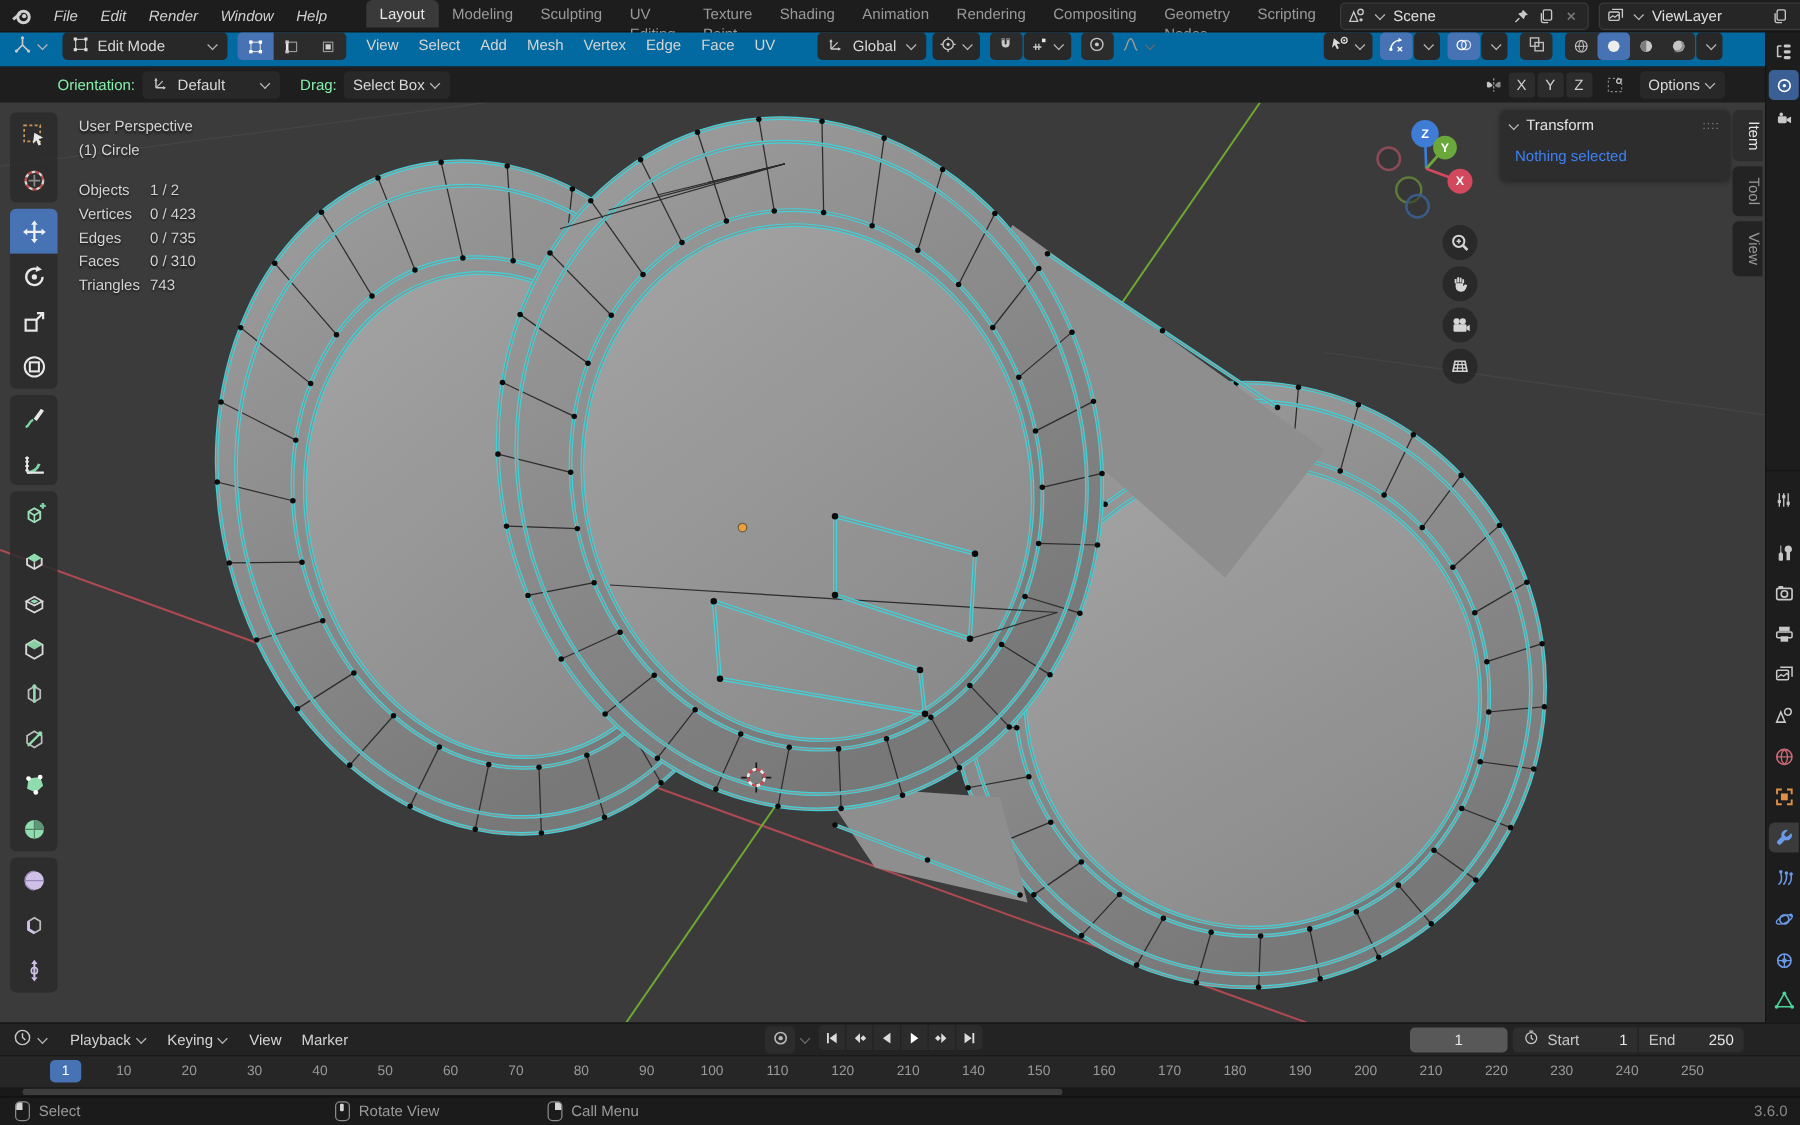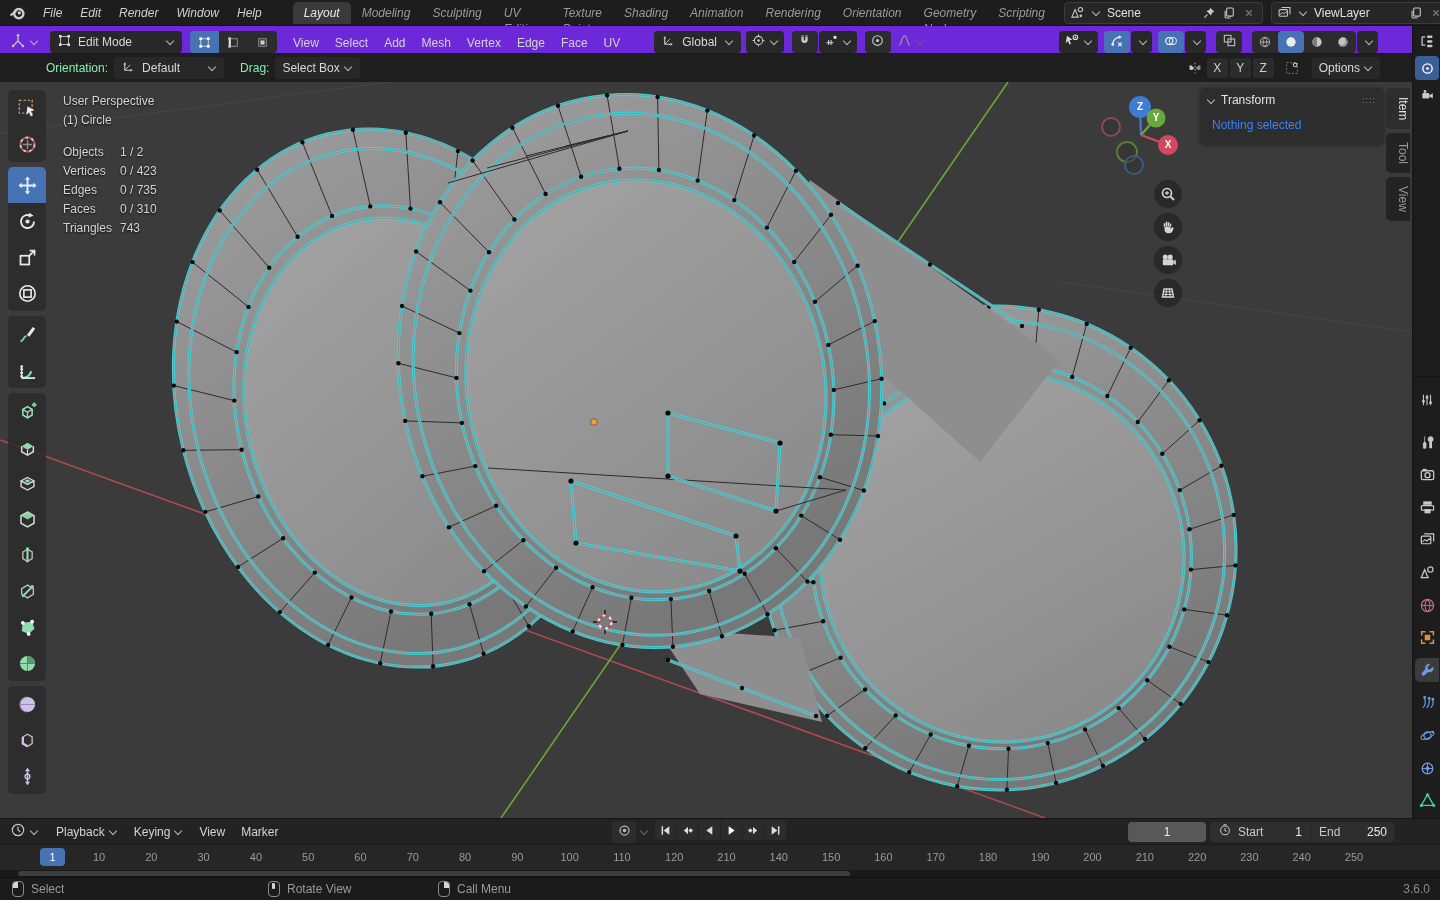--- a/index.html
+++ b/index.html
@@ -7,28 +7,28 @@
        font-family:"Liberation Sans","DejaVu Sans",sans-serif;font-size:12px;color:#d8d8d8;
        -webkit-font-smoothing:antialiased;user-select:none;}
   .abs{position:absolute;}
   .row{display:flex;align-items:center;}
   .chev{display:inline-block;width:5px;height:5px;border-right:1.5px solid #b8b8b8;border-bottom:1.5px solid #b8b8b8;transform:rotate(45deg);margin:0 2px 2px 5px;}
   .chev.dim{border-color:#6a6a6a;}
   
   .topbar{left:0;top:0;width:1440px;height:26px;background:#1d1d1d;display:flex;align-items:center;border-bottom:1px solid #131313;box-sizing:border-box;}
   .logo{margin:0 8px 0 8px;display:flex;}
   .tmenu{padding:0 9px;height:20px;line-height:20px;border-radius:4px;color:#d0d0d0;cursor:default;font-style:italic;}
-  .wstabs{display:flex;margin-left:22px;height:26px;align-items:center;font-style:italic;}
+  .wstabs{display:flex;margin-left:22px;height:26px;}
   .wstab{padding:3px 11px;color:#9a9a9a;border-radius:5px 5px 0 0;height:16px;line-height:16px;}
   .wstab.active{background:#3a3a3a;color:#e8e8e8;}
   .idblock{display:flex;align-items:center;background:#262626;border:1px solid #3b3b3b;border-radius:4px;height:20px;margin-left:8px;padding:0 3px;}
   .idblock .name{padding:0 6px;color:#e0e0e0;min-width:86px;}
   .iconbtn{display:flex;align-items:center;justify-content:center;width:20px;height:18px;border-radius:3px;}
   
-  .vheader{left:0;top:26px;width:1412px;height:28px;background:#6d28d9;display:flex;align-items:flex-end;border-bottom:1px solid #1a1a1a;box-sizing:border-box;}
+  .vheader{left:0;top:26px;width:1412px;height:28px;background:#0369a1;display:flex;align-items:flex-start;border-bottom:1px solid #1a1a1a;box-sizing:border-box;}
   .tsettings{left:0;top:54px;width:1412px;height:28px;background:#1e1e1e;display:flex;align-items:center;box-sizing:border-box;}
   .hbtn{display:flex;align-items:center;height:22px;padding:0 5px;border-radius:4px;background:transparent;}
   .drop{display:flex;align-items:center;height:22px;background:#282828;border-radius:4px;padding:0 7px;}
   .vmenu{padding:0 8px;color:#d4d4d4;height:20px;line-height:20px;border-radius:4px;}
   .selmode{display:flex;margin-left:8px;}
   .selmode .sm{width:29px;height:22px;display:flex;align-items:center;justify-content:center;background:#2c2c2c;}
   .selmode .sm:first-child{border-radius:4px 0 0 4px;}
   .selmode .sm:last-child{border-radius:0 4px 4px 0;}
   .selmode .sm.active{background:#4772b3;}
   .togglebtn{width:26px;height:22px;display:flex;align-items:center;justify-content:center;background:#2c2c2c;border-radius:4px;}
@@ -108,21 +108,21 @@
       </nav>
     <div class="wstabs" id="wsTabs">
         <span class="wstab active">Layout</span>
         <span class="wstab">Modeling</span>
         <span class="wstab">Sculpting</span>
         <span class="wstab">UV Editing</span>
         <span class="wstab">Texture Paint</span>
         <span class="wstab">Shading</span>
         <span class="wstab">Animation</span>
         <span class="wstab">Rendering</span>
-        <span class="wstab">Orientation</span>
+        <span class="wstab">Compositing</span>
         <span class="wstab">Geometry Nodes</span>
         <span class="wstab">Scripting</span>
       </div>
     <div class="idblock">
       <span class="iconbtn" id="sceneIcon">
           <svg viewBox="0 0 18 18" width="15" height="15">
             <circle cx="12.5" cy="5.5" r="2.6" fill="none" stroke="#c8c8c8" stroke-width="1.3"></circle>
             <path d="M6 5.5 L9.8 14.5 H2.2 Z" fill="none" stroke="#c8c8c8" stroke-width="1.3"></path>
             <circle cx="13" cy="13" r="1.6" fill="#c8c8c8"></circle>
           </svg>

